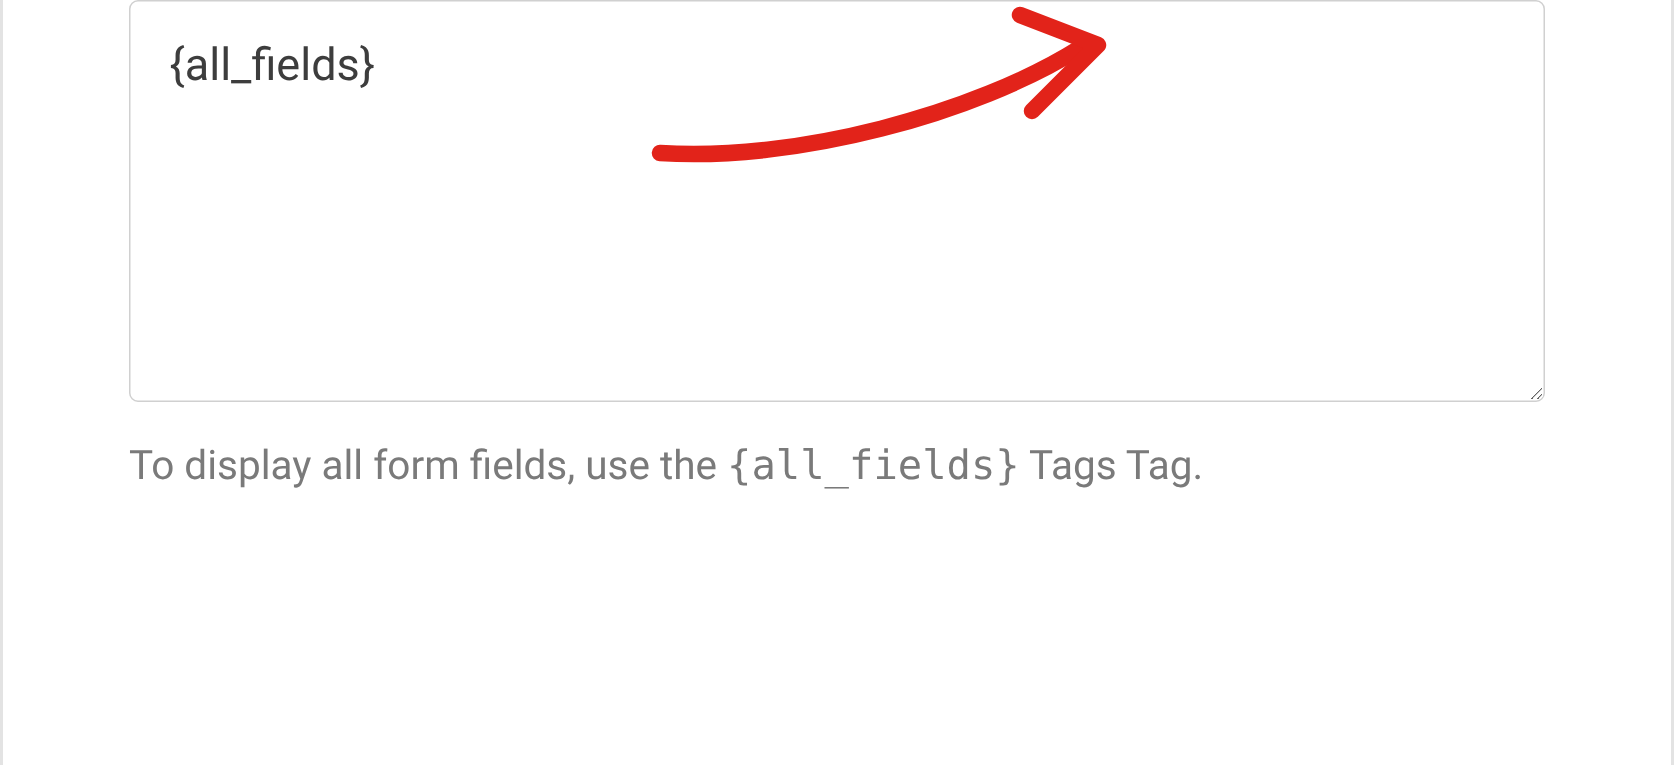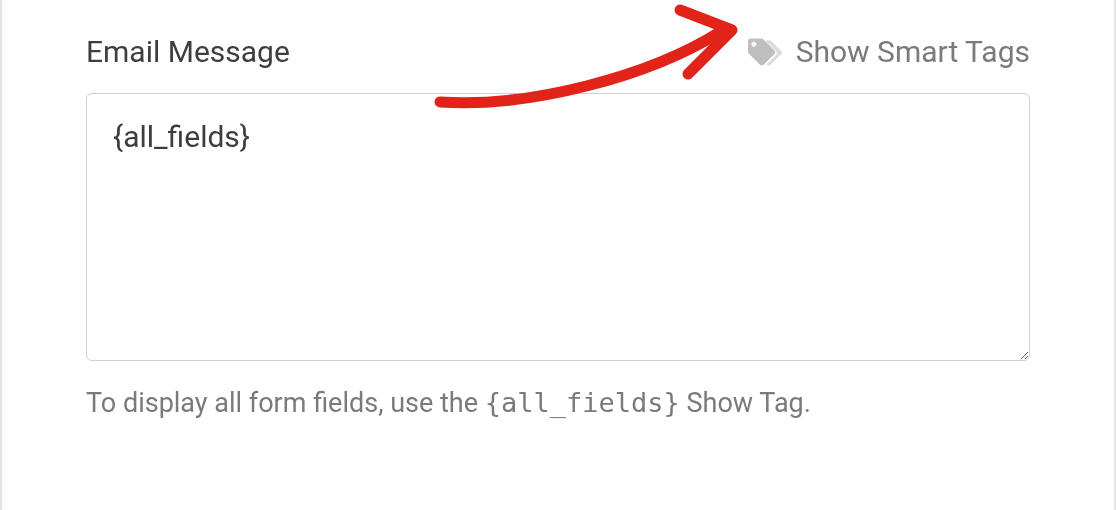--- a/index.html
+++ b/index.html
@@ -79,38 +79,25 @@
     left:418px;
     top:-2px;
     pointer-events:none;
   }
 </style>
 </head>
 <body>
 
 <div class="panel">
 
-  <div class="header-row">
-    <div class="field-label">Email Message</div>
-
-    <button class="smart-tags-btn" type="button">
-      <span>
-        <svg viewBox="0 0 640 512" fill="#bfbfbf" aria-hidden="true">
-          <path d="M497.9 225.9L286.1 14.1C277.1 5.1 264.8 0 252.1 0H48C21.5 0 0 21.5 0 48v204.1c0 12.7 5.1 25 14.1 34l211.8 211.8c18.7 18.7 49.1 18.7 67.9 0l204.1-204.1c18.8-18.7 18.8-49.1 0-67.9zM112 160c-26.5 0-48-21.5-48-48s21.5-48 48-48 48 21.5 48 48-21.5 48-48 48z"></path>
-          <path opacity="0.55" d="M625.9 293.8L421.8 497.9c-18.7 18.7-49.1 18.7-67.9 0l-4.4-4.4 174.2-174.2c22.9-22.9 22.9-60 0-82.9L331.4 44.1c6.4-6.4 15-10 24-10h48c12.7 0 25 5.1 34 14.1l188.5 188.5c18.8 18.8 18.8 49.2 0 67.1z"></path>
-        </svg>
-      </span>
-      <span>Show Smart Tags</span>
-    </button>
-  </div>
 
   <textarea class="textarea" style="">{all_fields}</textarea>
 
   <div class="help-text">
-    <span>To display all form fields, use the </span><code>{all_fields}</code><span> Show Tag.</span>
+    <span>To display all form fields, use the </span><code>{all_fields}</code><span> Tags Tag.</span>
   </div>
 
   <svg class="annotation" width="340" height="120" viewBox="0 0 340 120">
     <path d="M20 104 C 110 110, 230 78, 300 34" stroke="#e2231a" stroke-width="11" fill="none" stroke-linecap="round"></path>
     <path d="M260 12 L312 32 L268 76" stroke="#e2231a" stroke-width="11" fill="none" stroke-linecap="round" stroke-linejoin="round"></path>
   </svg>
 
 </div>
 
 </body></html>

